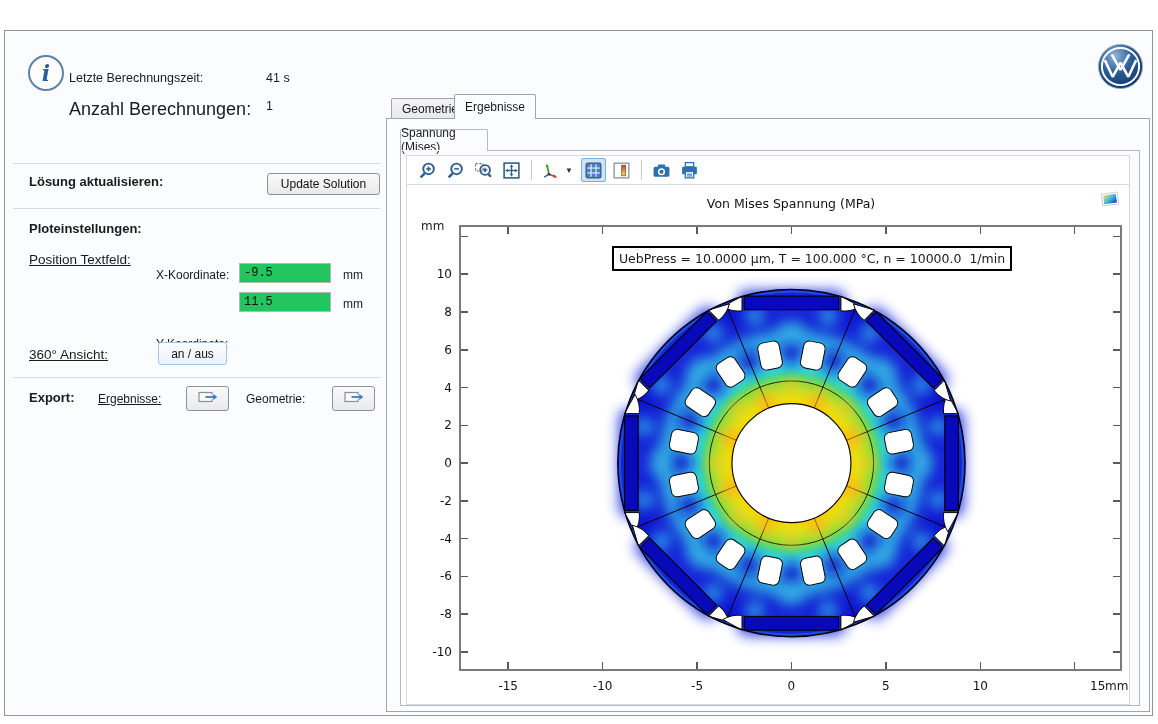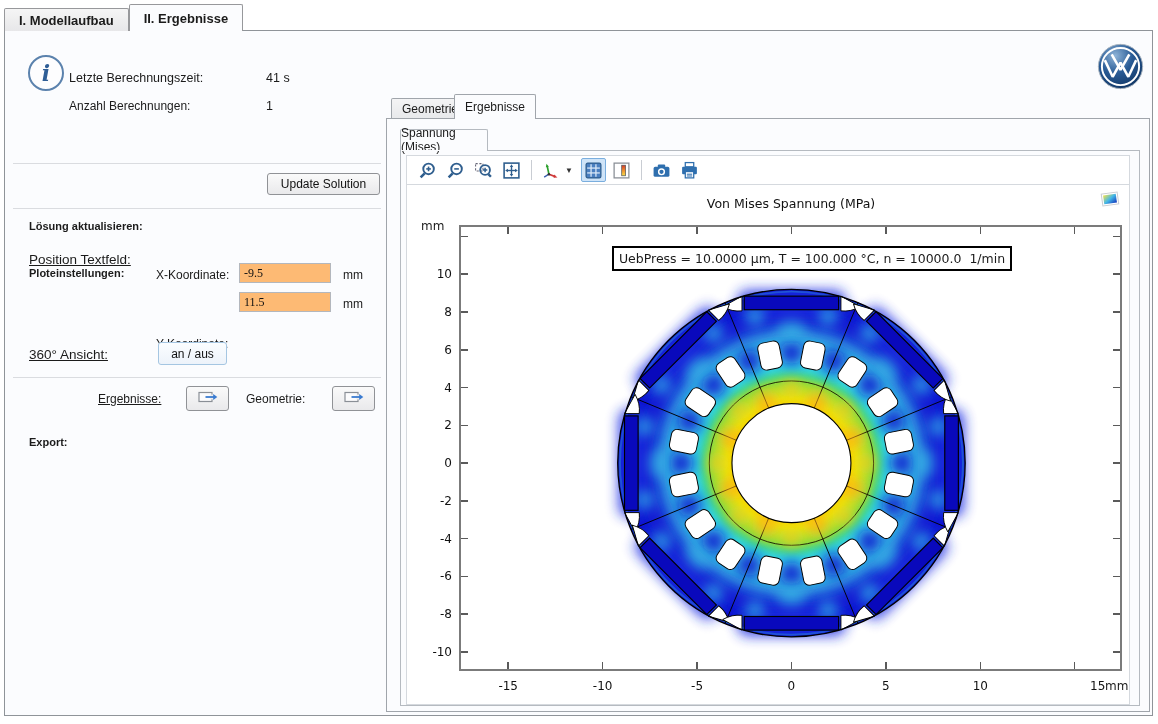--- a/index.html
+++ b/index.html
@@ -14,36 +14,36 @@
   .main-tab.inactive { height:23px; background:linear-gradient(#f5f5f5,#e7e7e9); margin-top:4px; }
   .main-tab.active   { height:27px; background:#fbfcfe; position:relative; }
   .main-tab.active::after { content:""; position:absolute; left:0; right:0; bottom:-1px; height:1px; background:#fbfcfe; }
 
   
   #main-panel { position:absolute; left:4px; top:30px; width:1149px; height:686px;
                 border:1px solid #8f9499; background:#fbfcfe; }
 
   .abs { position:absolute; }
   .lbl  { font-size:12px; color:#1b1b1b; white-space:nowrap; }
-  .heading { font-size:11px; font-weight:bold; white-space:nowrap;margin-top:46px; }
+  .heading { font-size:13px; font-weight:bold; white-space:nowrap; }
   .ulabel { font-size:13.5px; text-decoration:underline; white-space:nowrap; }
   .sep { position:absolute; height:1px; background:#dadce0; left:8px; width:368px; }
 
   .info-icon { width:36px; height:36px; border:2px solid #5b82ad; border-radius:50%;
                display:flex; align-items:center; justify-content:center;
                font-family:"DejaVu Serif", serif; font-style:italic; font-weight:bold;
                font-size:22px; color:#2f5e96; background:#fdfdfe; }
 
   .btn { border:1px solid #909296; border-radius:3px; background:linear-gradient(#fafafa,#e9e9eb);
          font-size:12px; font-family:"Liberation Sans",sans-serif; color:#111;
          display:flex; align-items:center; justify-content:center; cursor:pointer; }
   .btn-blue { border:1px solid #a5c6e2; background:linear-gradient(#fbfdff,#edf3fa); }
 
-  .field { border:1px solid #b3b7bd; background:#fdba74; height:20px; font-size:12px;
-           font-family:Liberation Serif, serif; padding:1px 4px; color:#111; }
+  .field { border:1px solid #b3b7bd; background:#22c55e; height:20px; font-size:12px;
+           font-family:Liberation Mono, monospace; padding:1px 4px; color:#111; }
 
   
   .gtab { position:absolute; font-size:12px; padding:0 10px; display:flex; align-items:center;
           border:1px solid #a0a5ab; border-bottom:none; border-radius:2px 2px 0 0; background:linear-gradient(#f4f4f5,#e8e9eb); z-index:3; }
   .gtab.active { background:#fbfcfe; }
   .gtab.active::after { content:""; position:absolute; left:0; right:0; bottom:-1px; height:1px; background:#fbfcfe; }
 
   #graphics-outer { position:absolute; left:381px; top:87px; width:764px; height:594px;
                     border:1px solid #a0a5ab; background:#fbfcfe; }
   #inner-tab { position:absolute; left:13px; top:10px; width:88px; height:21px; font-size:12px;
@@ -76,31 +76,27 @@
   #x-unit { position:absolute; font-family:"DejaVu Sans",sans-serif; font-size:12px; }
   #annotation { position:absolute; border:2px solid #000; background:#fff; text-align:center;
                 font-family:"DejaVu Sans",sans-serif; font-size:12.5px; white-space:pre; z-index:3; }
   #rotor-svg { position:absolute; left:0; top:0; z-index:1; }
 </style>
 </head>
 <body>
 
 <div id="app">
 
-  <div class="main-tabs">
-    <div class="main-tab inactive">I. Modellaufbau</div>
-    <div class="main-tab active">II. Ergebnisse</div>
-  </div>
 
   <div id="main-panel">
 
     <div class="abs info-icon" style="left:23px; top:24px;">i</div>
     <div class="abs lbl" style="left:64px; top:40px; font-size:12.5px;">Letzte Berechnungszeit:</div>
     <div class="abs lbl" style="left:261px; top:40px; font-size:12.5px;">41 s</div>
-    <div class="abs lbl" style="left:64px; top:68px; font-size:12px;">Anzahl Berechnungen:</div>
+    <div class="abs lbl" style="left:64px; top:68px; font-size:18px;">Anzahl Berechnungen:</div>
     <div class="abs lbl" style="left:261px; top:68px; font-size:12.5px;">1</div>
 
     <div class="sep" style="top:132px;"></div>
 
     <div class="abs heading" style="left:24px; top:143px;">Lösung aktualisieren:</div>
     <button class="abs btn" style="left:262px; top:142px; width:113px; height:22px;">Update Solution</button>
 
     <div class="sep" style="top:177px;"></div>
 
     <div class="abs heading" style="left:24px; top:190px;">Ploteinstellungen:</div>

